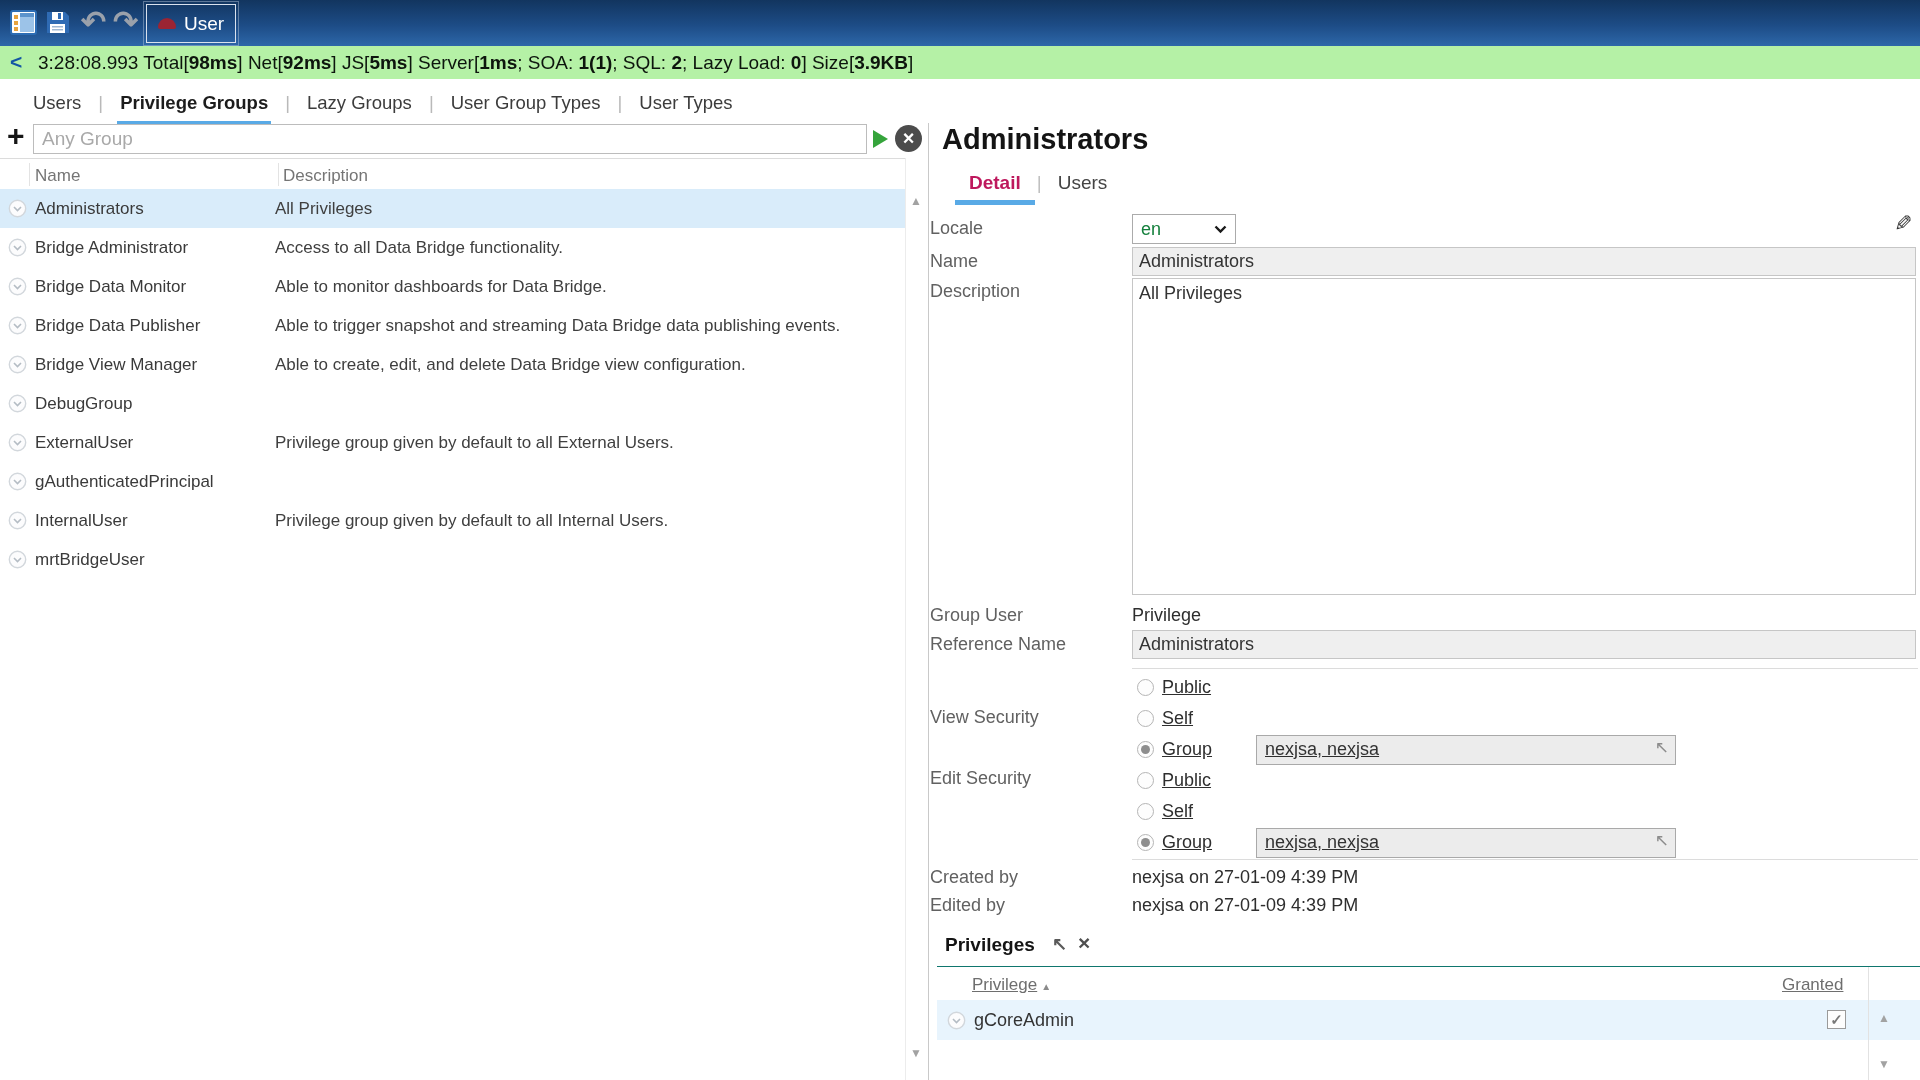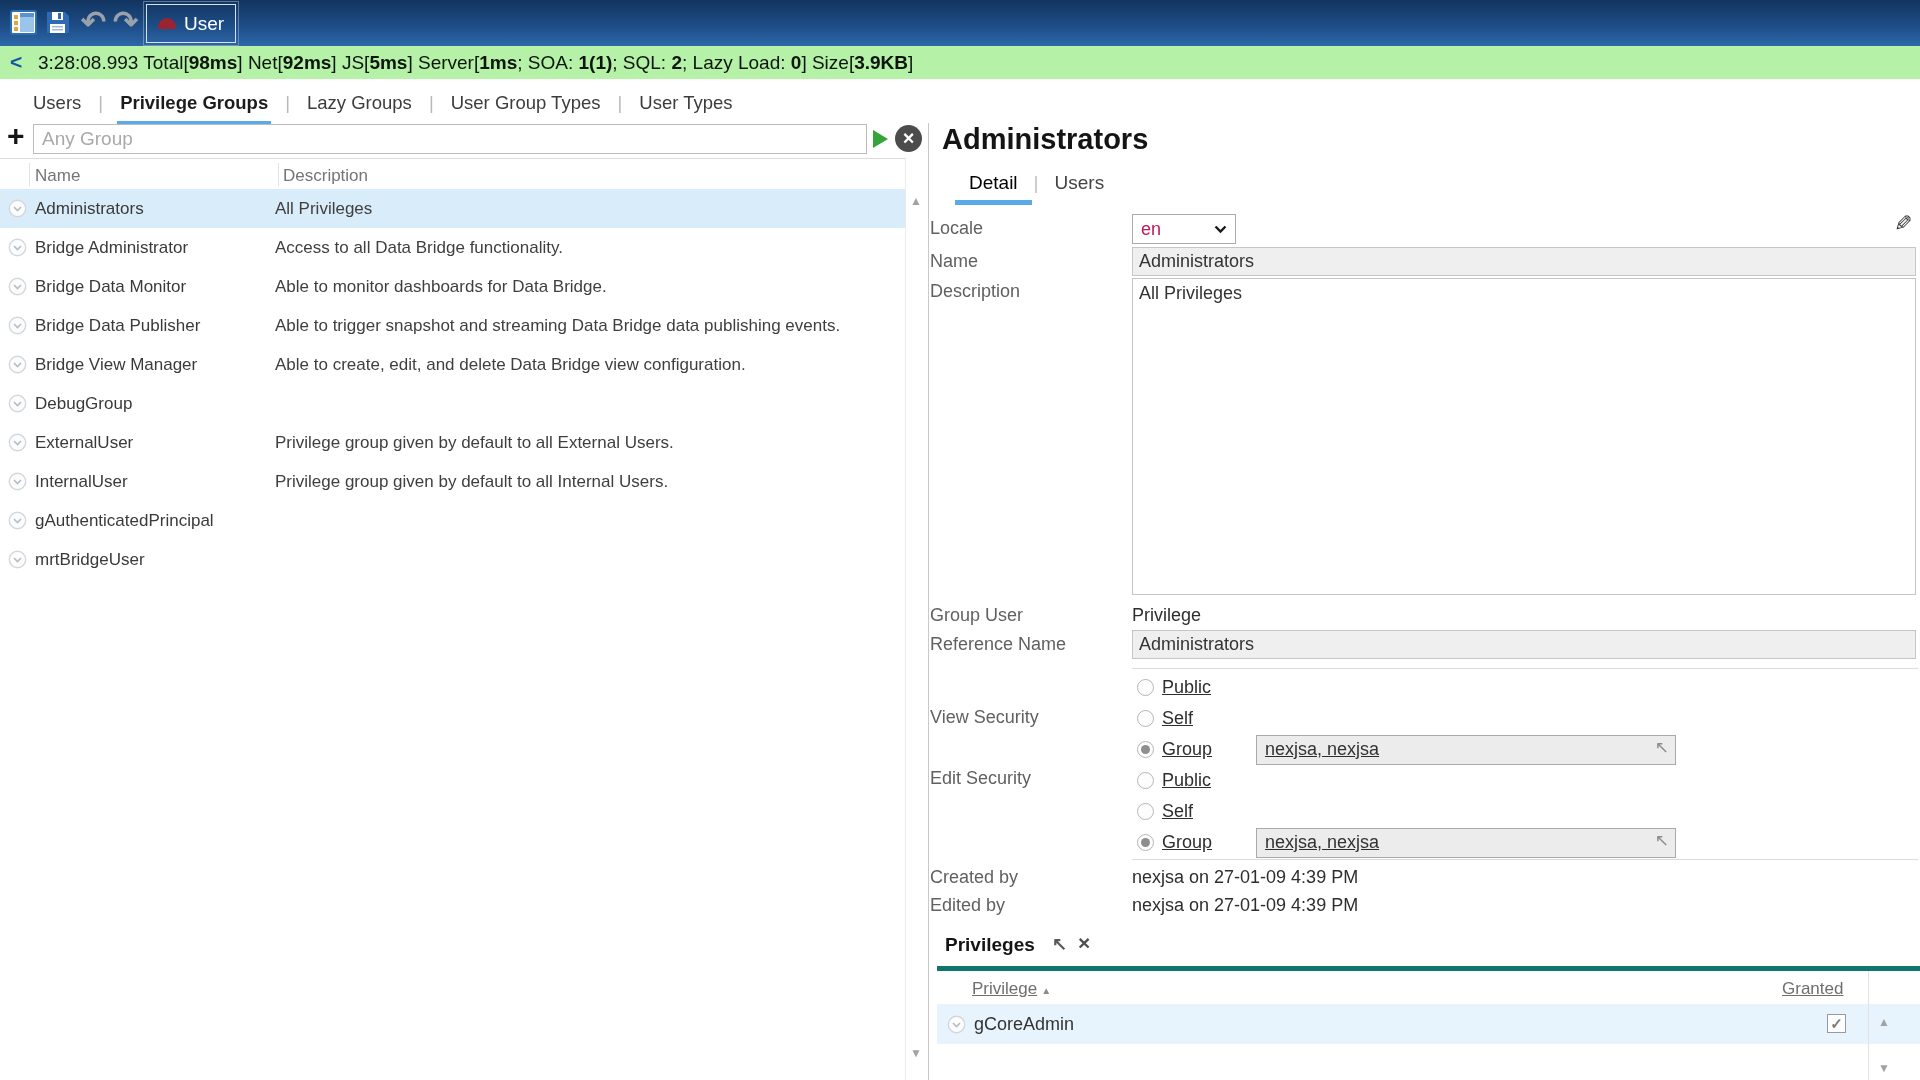--- a/index.html
+++ b/index.html
@@ -59,28 +59,28 @@
   .left-scroll { position:absolute; left:905px; top:35px; width:23px; height:922px; border-left:1px solid #ececec; }
   .scroll-arrow { position:absolute; left:4px; font-size:12px; color:#a2a2a2; cursor:pointer; }
 
   .v-divider { position:absolute; left:928px; top:123px; width:1px; height:957px; background:#c9c9c9; }
 
   
   .right-panel { position:absolute; left:930px; top:123px; width:990px; height:957px; font-size:18px; }
   .rp-title { position:absolute; left:12px; top:0; font-size:29px; font-weight:bold; color:#141414; }
   .rp-tabs { position:absolute; left:25px; top:47px; display:flex; align-items:flex-start; font-size:19px; color:#444; }
   .rp-tab { padding:2px 14px 6px; border-bottom:5px solid transparent; cursor:pointer; }
-  .rp-tab.active { font-weight:normal; color:#000000; border-bottom-color:var(--accent); }
+  .rp-tab.active { font-weight:bold; color:#be185d; border-bottom-color:var(--accent); }
   .rp-tab-sep { padding:2px 2px 0; color:#c0c0c0; }
 
   .flabel { position:absolute; left:0; width:194px; text-align:left; color:#616161; white-space:nowrap; }
   .fvalue { position:absolute; left:202px; color:#2e2e2e; }
 
   .locale-select { position:absolute; left:202px; top:91px; width:104px; height:30px; background:#fff;
-    border:1px solid #ababab; display:flex; align-items:center; padding:0 8px; cursor:pointer; color:#be185d; }
+    border:1px solid #ababab; display:flex; align-items:center; padding:0 8px; cursor:pointer; color:#15803d; }
   .locale-select svg { margin-left:auto; }
   .pencil-icon { position:absolute; right:8px; top:88px; font-size:22px; color:#333;
     transform:scaleX(-1); cursor:pointer; }
 
   .gray-input { position:absolute; left:202px; width:784px; height:29px; background:#efefef;
     border:1px solid #c6c6c6; font-size:18px; color:#333; padding:0 6px; font-family:inherit; }
   .desc-area { position:absolute; left:202px; top:155px; width:784px; height:317px; background:#fff;
     border:1px solid #c6c6c6; font-size:18px; color:#333; padding:4px 6px; resize:none; font-family:inherit; }
   .hsep { position:absolute; left:202px; right:2px; height:1px; background:#dcdcdc; }
 
@@ -93,21 +93,21 @@
   .radio-label { margin-left:8px; width:94px; color:#2e2e2e; }
   .sec-input { width:420px; height:30px; background:#ececec; border:1px solid #a9a9a9;
     display:flex; align-items:center; padding:0 8px; color:#333; position:relative; cursor:default; }
   .nw-arrow { position:absolute; right:6px; top:1px; font-size:17px; color:#8c8c8c; cursor:pointer; }
 
   .stamp-label { color:#616161; }
   .priv-title { position:absolute; left:15px; top:811px; font-size:19px; font-weight:bold; color:#141414; }
   .priv-nw { position:absolute; left:122px; top:810px; font-size:18px; color:#5a5a5a; font-weight:bold; cursor:pointer; }
   .priv-x { position:absolute; left:148px; top:808px; font-size:21px; color:#4f4f4f; font-weight:900; cursor:pointer; }
 
-  .priv-table { position:absolute; left:7px; top:843px; width:983px; height:114px; border-top:5px solid #0f766e; }
+  .priv-table { position:absolute; left:7px; top:843px; width:983px; height:114px; border-top:1px solid #0f766e; }
   .pt-header { position:relative; height:33px; font-size:17px; color:#6e6e6e; }
   .pt-col-priv { position:absolute; left:35px; top:8px; text-decoration:underline; cursor:pointer; }
   .pt-sort { font-size:10px; color:#8a8a8a; text-decoration:none; display:inline-block; margin-left:4px; }
   .pt-col-granted { position:absolute; left:845px; top:8px; text-decoration:underline; cursor:pointer; }
   .pt-rows .prow { position:relative; height:40px; background:var(--privrow); display:flex; align-items:center;
     font-size:18px; color:#333; cursor:pointer; }
   .prow .gchev { margin-left:10px; }
   .prow .pname { margin-left:8px; }
   .checkbox { position:absolute; left:890px; top:10px; width:19px; height:19px; background:#fdfdfd;
     border:1px solid #9a9a9a; display:flex; align-items:center; justify-content:center;
@@ -235,30 +235,30 @@
             <polyline points="6,8 9.5,11.5 13,8" fill="none" stroke="#b4bcc4" stroke-width="1.6"></polyline>
           </svg></span>
         <span class="gname">ExternalUser</span>
         <span class="gdesc">Privilege group given by default to all External Users.</span>
       </div>
       <div class="grow">
         <span class="gchev"><svg width="19" height="19" viewBox="0 0 19 19">
             <circle cx="9.5" cy="9.5" r="8.2" fill="#fcfcfd" stroke="#d2d7dc" stroke-width="1.4"></circle>
             <polyline points="6,8 9.5,11.5 13,8" fill="none" stroke="#b4bcc4" stroke-width="1.6"></polyline>
           </svg></span>
+        <span class="gname">gAuthenticatedPrincipal</span>
+        <span class="gdesc"></span>
+      </div>
+      <div class="grow">
+        <span class="gchev"><svg width="19" height="19" viewBox="0 0 19 19">
+            <circle cx="9.5" cy="9.5" r="8.2" fill="#fcfcfd" stroke="#d2d7dc" stroke-width="1.4"></circle>
+            <polyline points="6,8 9.5,11.5 13,8" fill="none" stroke="#b4bcc4" stroke-width="1.6"></polyline>
+          </svg></span>
         <span class="gname">InternalUser</span>
         <span class="gdesc">Privilege group given by default to all Internal Users.</span>
-      </div>
-      <div class="grow">
-        <span class="gchev"><svg width="19" height="19" viewBox="0 0 19 19">
-            <circle cx="9.5" cy="9.5" r="8.2" fill="#fcfcfd" stroke="#d2d7dc" stroke-width="1.4"></circle>
-            <polyline points="6,8 9.5,11.5 13,8" fill="none" stroke="#b4bcc4" stroke-width="1.6"></polyline>
-          </svg></span>
-        <span class="gname">gAuthenticatedPrincipal</span>
-        <span class="gdesc"></span>
       </div>
       <div class="grow">
         <span class="gchev"><svg width="19" height="19" viewBox="0 0 19 19">
             <circle cx="9.5" cy="9.5" r="8.2" fill="#fcfcfd" stroke="#d2d7dc" stroke-width="1.4"></circle>
             <polyline points="6,8 9.5,11.5 13,8" fill="none" stroke="#b4bcc4" stroke-width="1.6"></polyline>
           </svg></span>
         <span class="gname">mrtBridgeUser</span>
         <span class="gdesc"></span>
       </div>
     </div>

